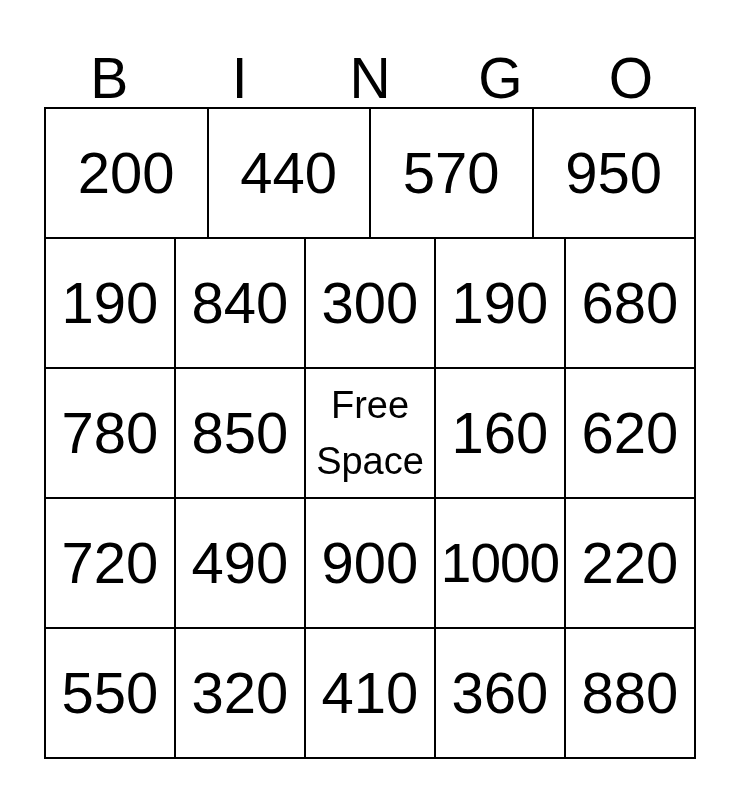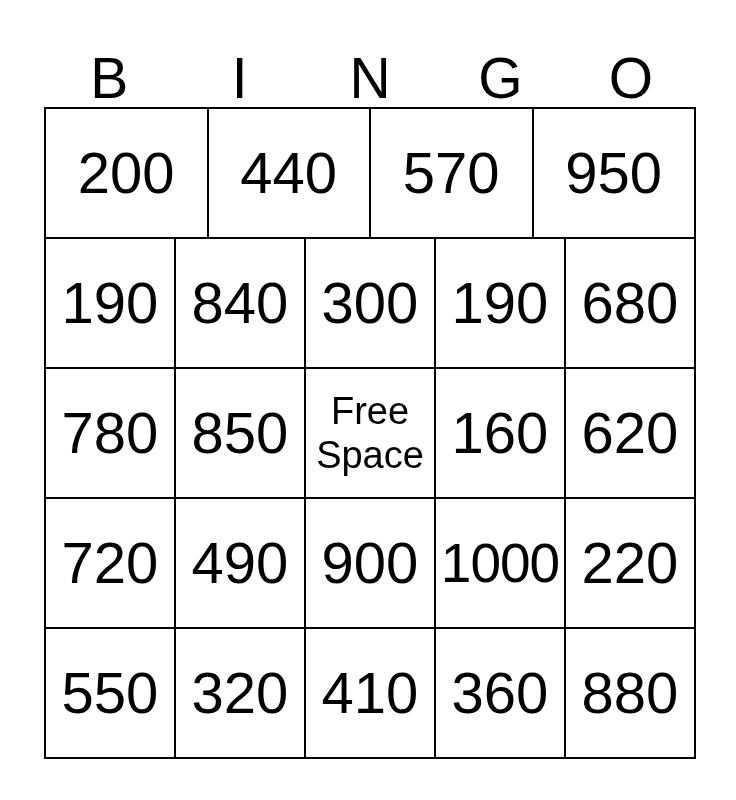--- a/index.html
+++ b/index.html
@@ -74,21 +74,21 @@
     -webkit-font-smoothing: antialiased;
   }
   
   .cell-text.wide {
     font-size: 55px;
     letter-spacing: -1px;
   }
   
   .cell-text.free {
     font-size: 38px;
-    line-height: 44px;
+    line-height: 56px;
     white-space: normal;
     max-width: 112px;
     word-spacing: 200px;  
   }
 </style>
 </head>
 <body>
 
 <div id="bingo-card">
 

